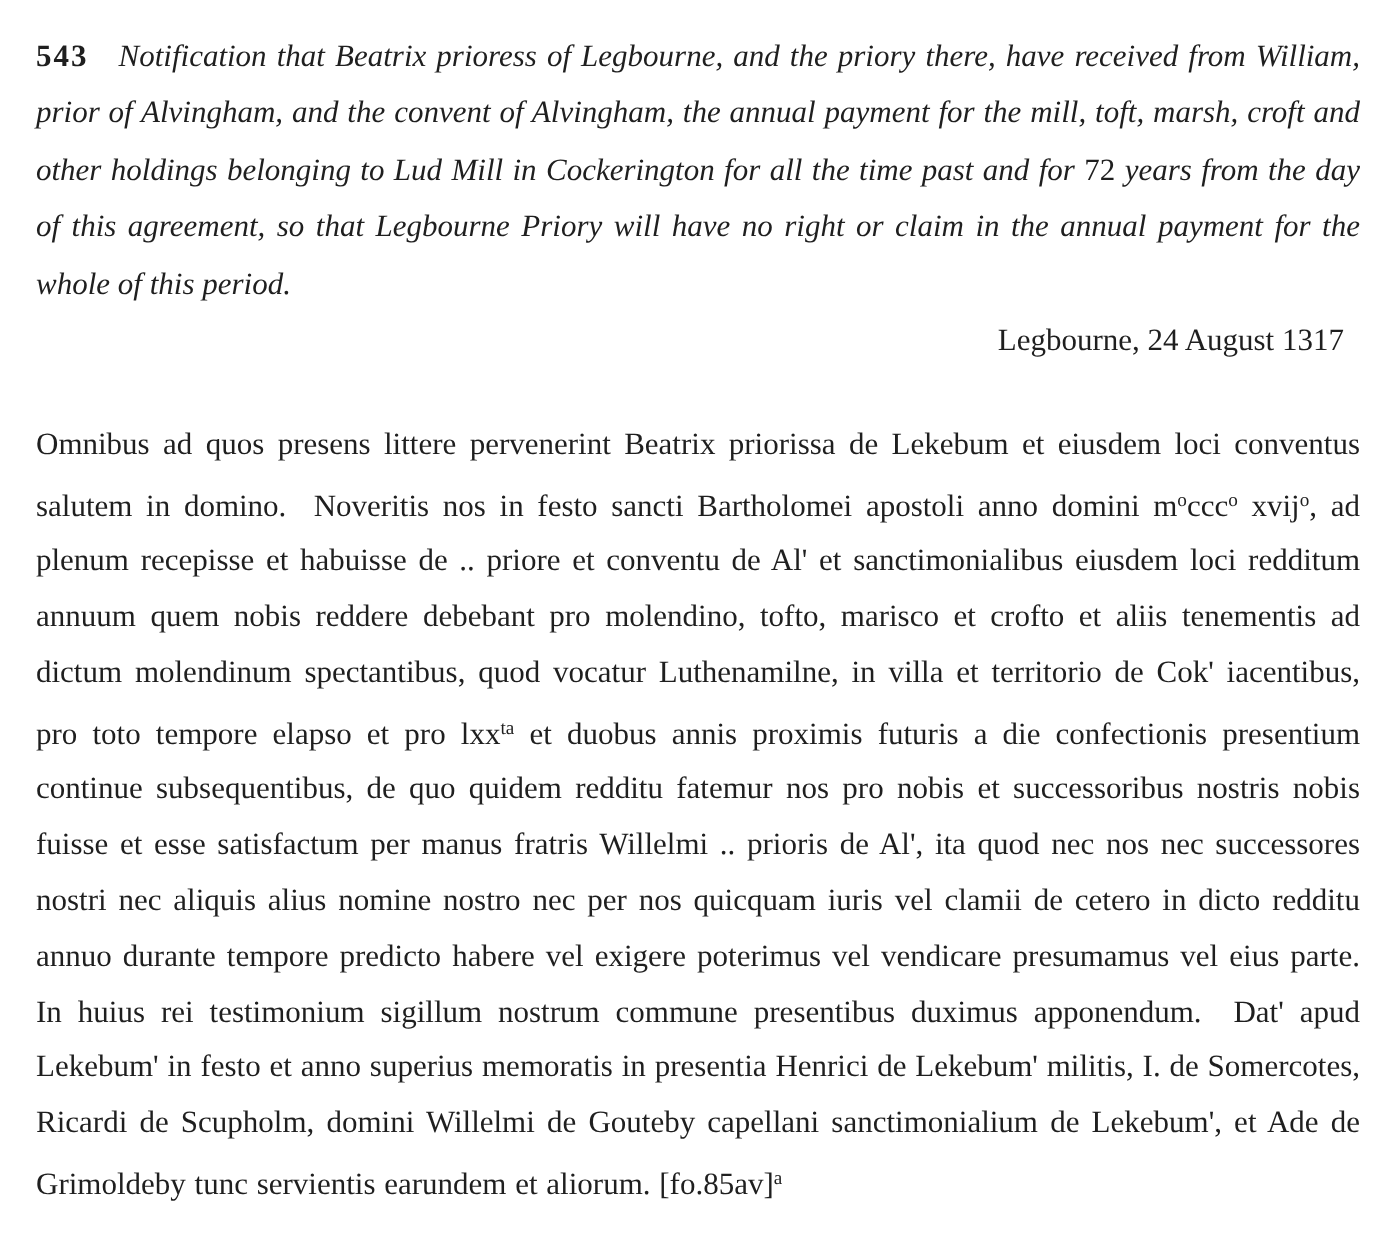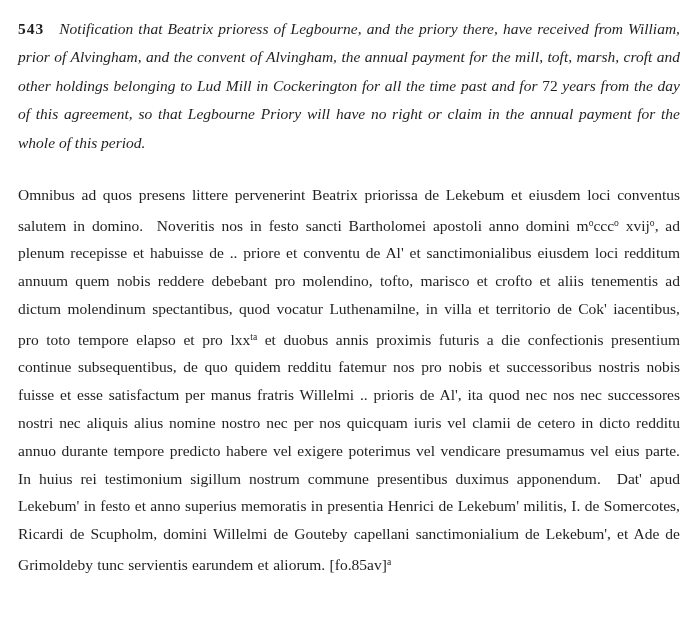--- a/index.html
+++ b/index.html
@@ -63,17 +63,18 @@
     vertical-align: 0.5em;
   }
 </style>
 </head>
 <body>
 
 <div class="page">
 
   <p class="summary"><span class="num">543</span><span><span class="it">Notification that Beatrix prioress of Legbourne, and the priory there, have received from William, prior of Alvingham, and the convent of Alvingham, the annual payment for the mill, toft, marsh, croft and other holdings belonging to Lud Mill in Cockerington for all the time past and for </span><span class="rom">72</span><span class="it"> years from the day of this agreement, so that Legbourne Priory will have no right or claim in the annual payment for the whole of this period.</span></span></p>
 
+  <div class="dateline">Legbourne, 24 August 1317</div>
 
 
   <p class="charter"><span>Omnibus ad quos presens littere pervenerint Beatrix priorissa de Lekebum et eiusdem loci conventus salutem in domino.  Noveritis nos in festo sancti Bartholomei apostoli anno domini m</span><span class="sup">o</span><span>ccc</span><span class="sup">o</span><span> xvij</span><span class="sup">o</span><span>, ad plenum recepisse et habuisse de .. priore et conventu de Al' et sanctimonialibus eiusdem loci redditum annuum quem nobis reddere debebant pro molendino, tofto, marisco et crofto et aliis tenementis ad dictum molendinum spectantibus, quod vocatur Luthenamilne, in villa et territorio de Cok' iacentibus, pro toto tempore elapso et pro lxx</span><span class="sup">ta</span><span> et duobus annis proximis futuris a die confectionis presentium continue subsequentibus, de quo quidem redditu fatemur nos pro nobis et successoribus nostris nobis fuisse et esse satisfactum per manus fratris Willelmi .. prioris de Al', ita quod nec nos nec successores nostri nec aliquis alius nomine nostro nec per nos quicquam iuris vel clamii de cetero in dicto redditu annuo durante tempore predicto habere vel exigere poterimus vel vendicare presumamus vel eius parte.  In huius rei testimonium sigillum nostrum commune presentibus duximus apponendum.  Dat' apud Lekebum' in festo et anno superius memoratis in presentia Henrici de Lekebum' militis, I. de Somercotes, Ricardi de Scupholm, domini Willelmi de Gouteby capellani sanctimonialium de Lekebum', et Ade de Grimoldeby tunc servientis earundem et aliorum. [fo.85av]</span><span class="sup">a</span></p>
 
 </div>
 
 </body></html>

